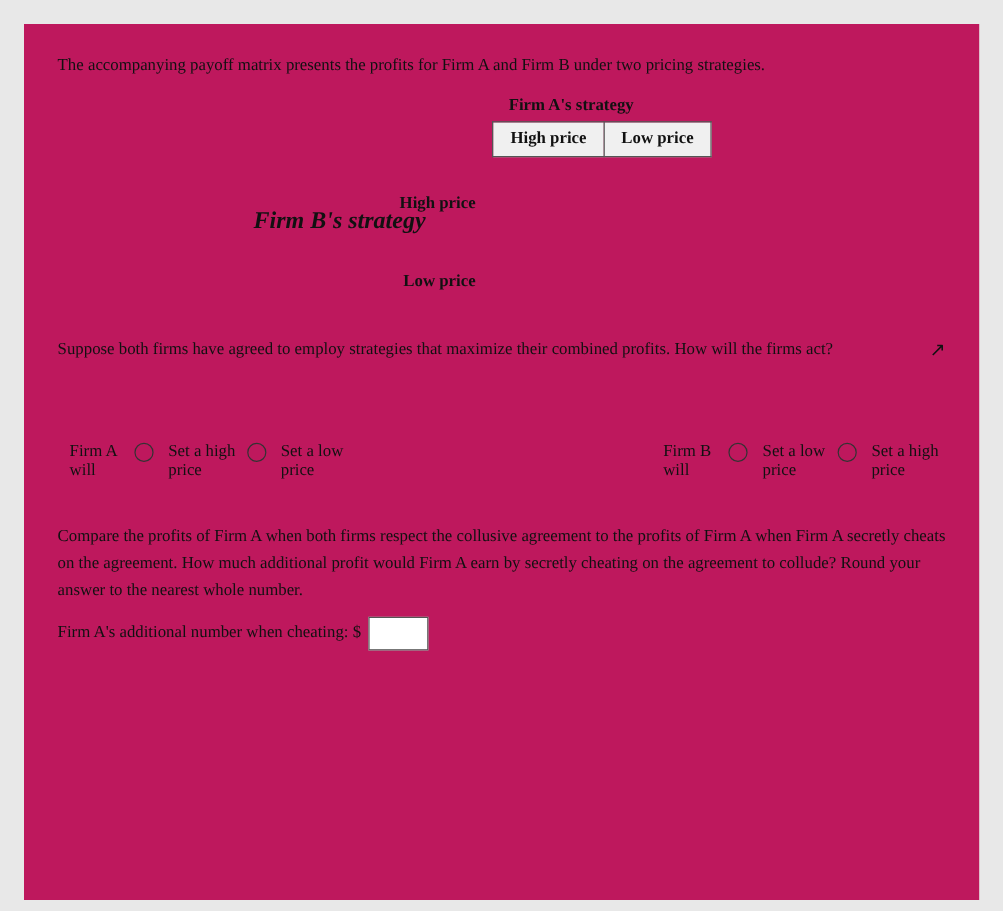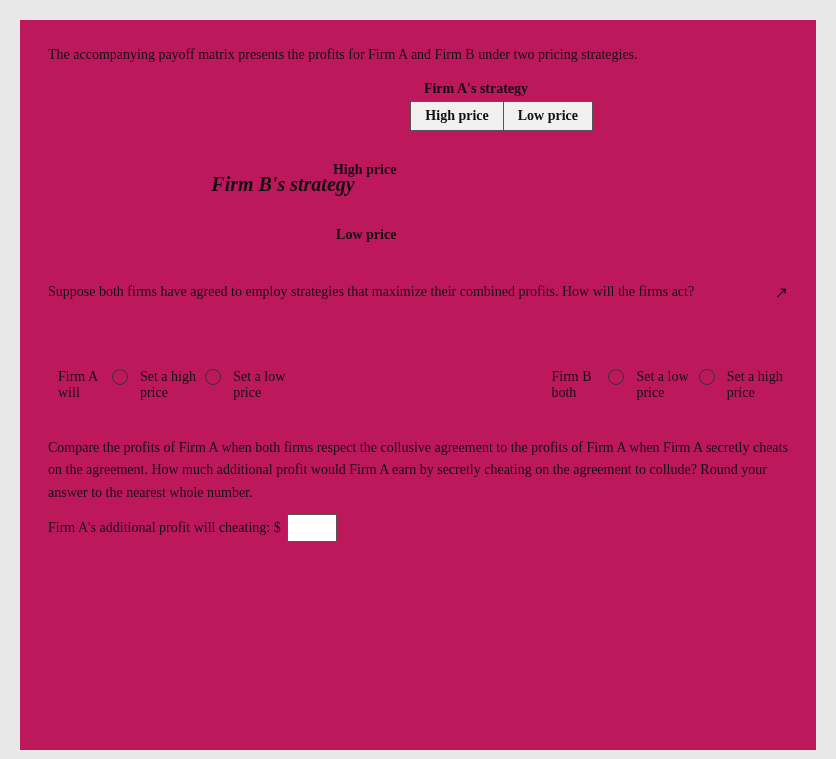--- a/index.html
+++ b/index.html
@@ -207,32 +207,32 @@
         <div class="radio-circle"></div>
         <span>Set a high price</span>
       </div>
       <div class="radio-item">
         <div class="radio-circle"></div>
         <span>Set a low price</span>
       </div>
     </div>
 
     <div class="radio-group" style="margin-left: 200px;">
-      <div class="radio-group-title">Firm B both</div>
+      <div class="radio-group-title">Firm B will</div>
       <div class="radio-item">
         <div class="radio-circle"></div>
         <span>Set a low price</span>
       </div>
       <div class="radio-item">
         <div class="radio-circle"></div>
         <span>Set a high price</span>
       </div>
     </div>
   </div>
 
   <p class="compare-text">Compare the profits of Firm A when both firms respect the collusive agreement to the profits of Firm A when Firm A secretly cheats on the agreement. How much additional profit would Firm A earn by secretly cheating on the agreement to collude? Round your answer to the nearest whole number.</p>
 
   <div class="answer-row">
-    <span>Firm A's additional profit will cheating: $</span>
+    <span>Firm A's additional number when cheating: $</span>
     <input class="answer-box" type="text" value="" style="">
   </div>
 
 </div>
 
 </body></html>

